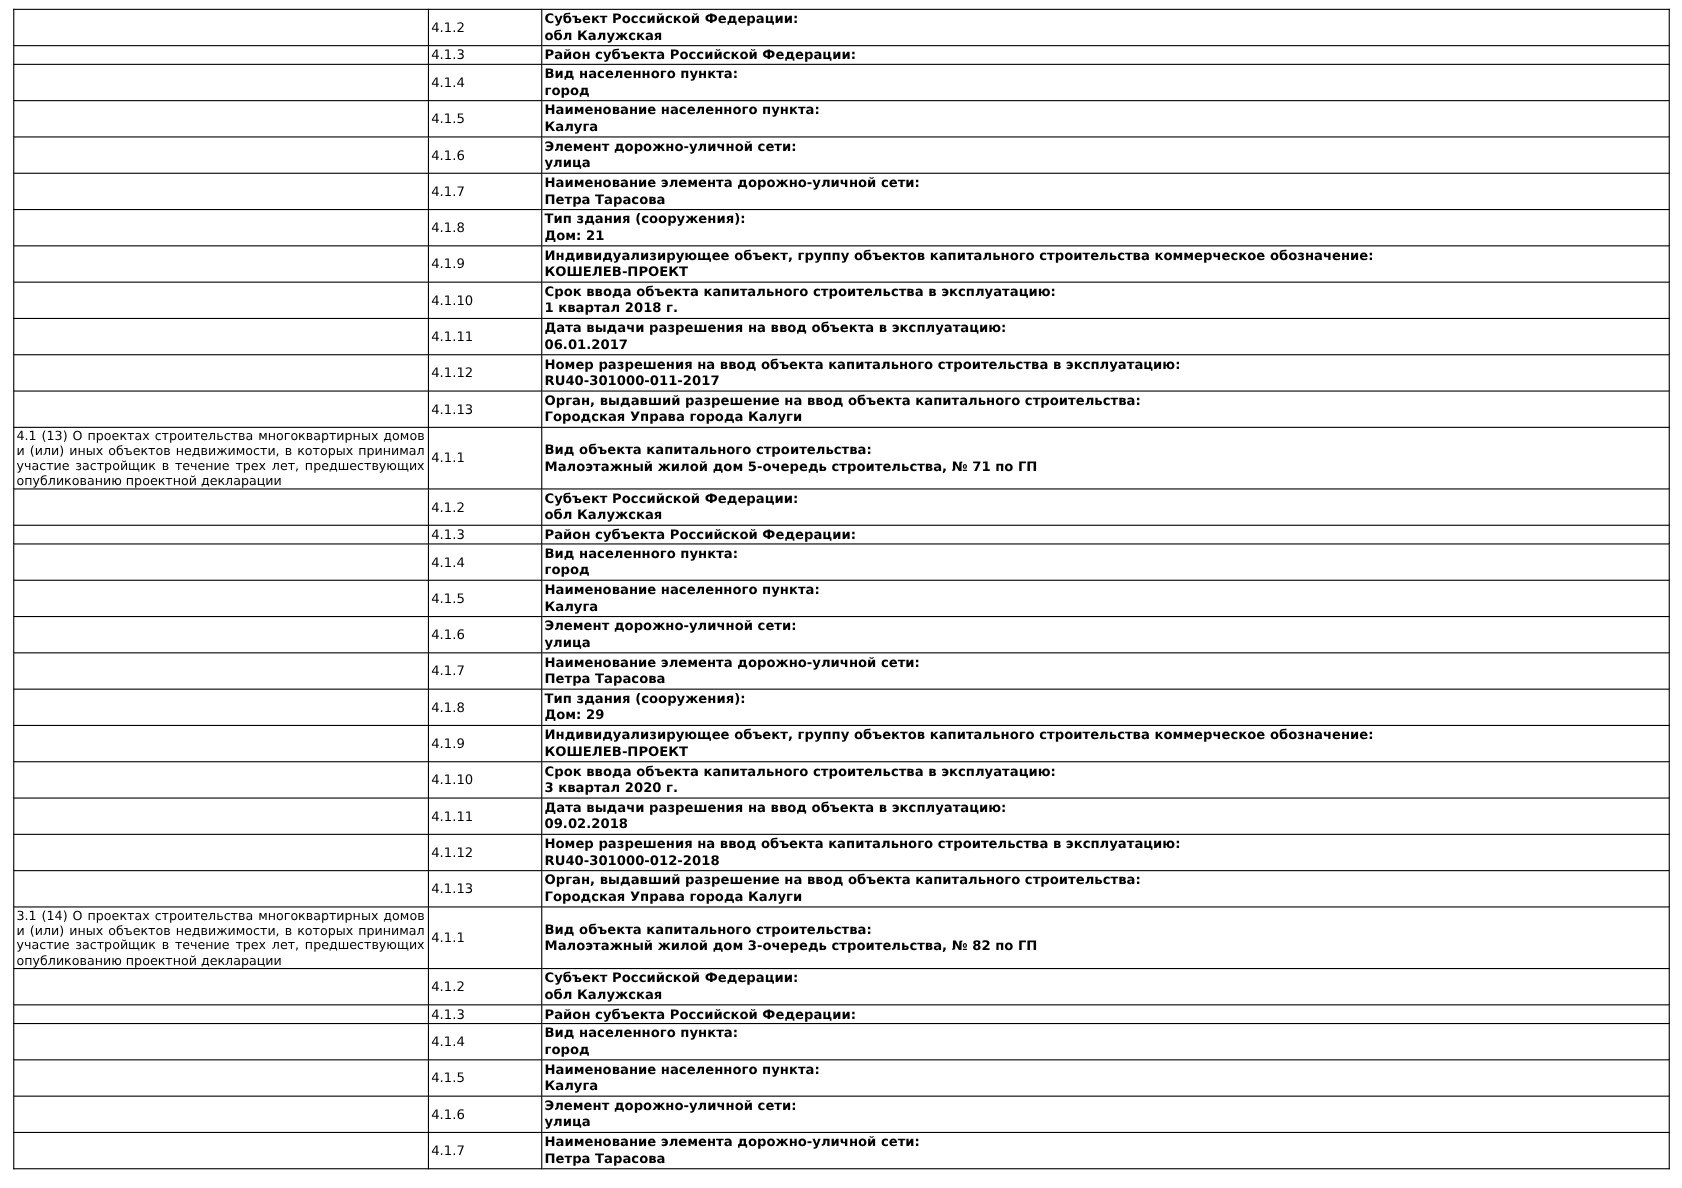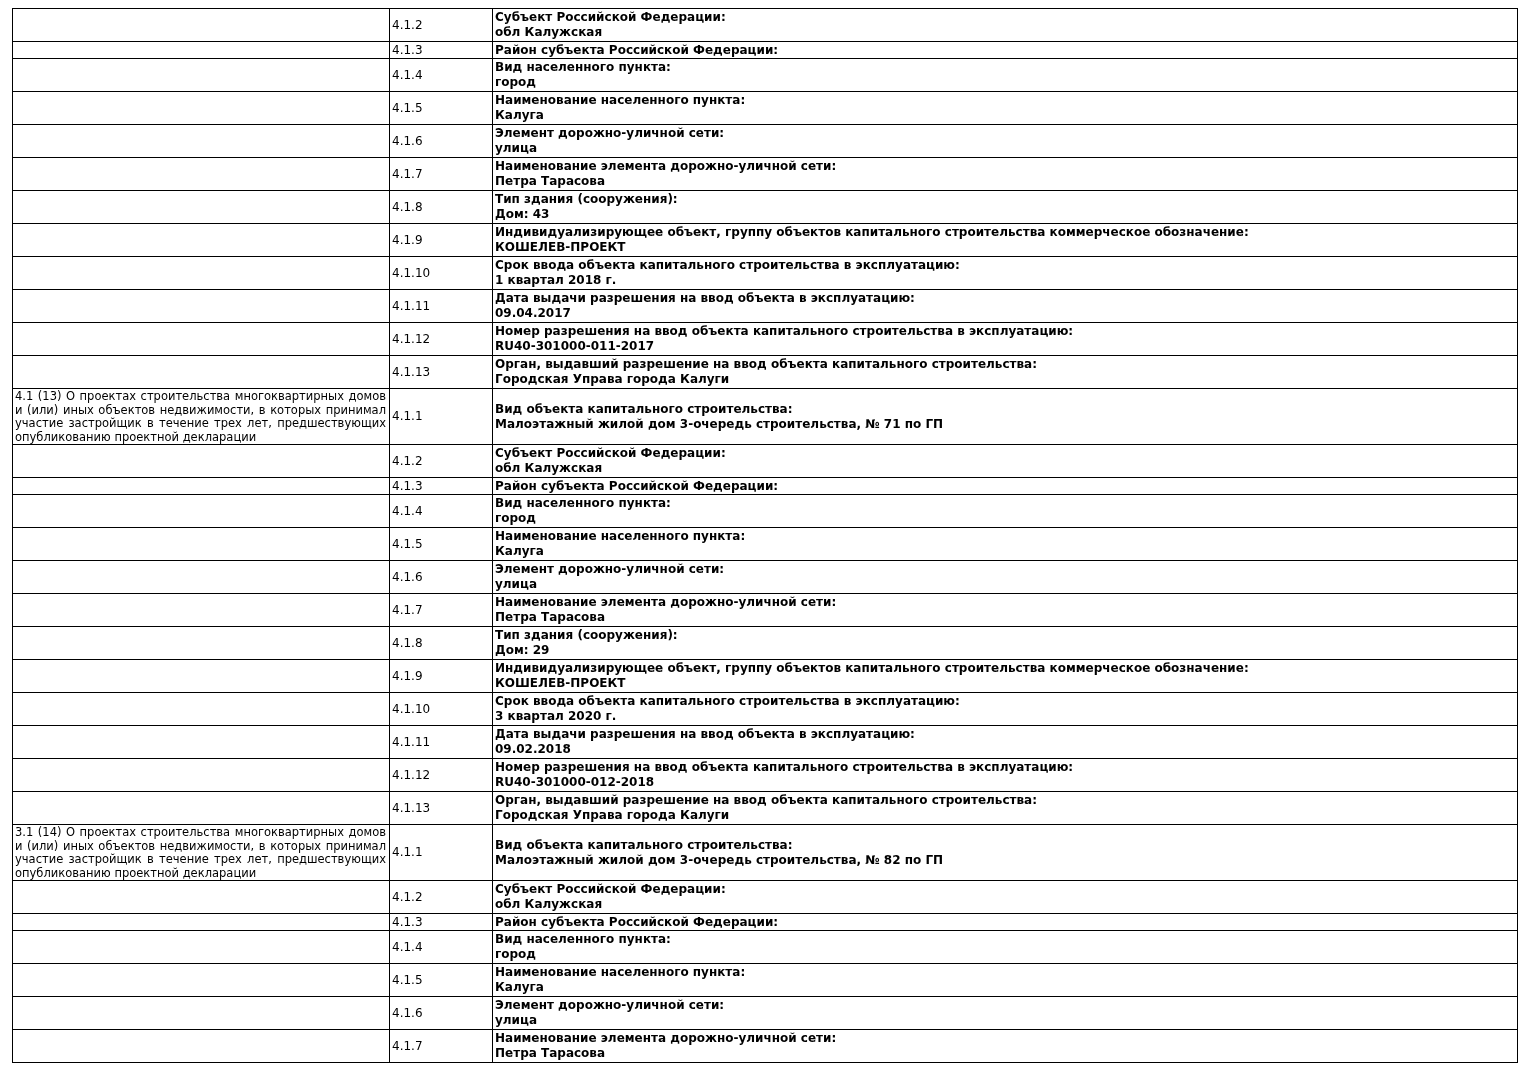--- a/index.html
+++ b/index.html
@@ -104,21 +104,21 @@
           <td class="c3">
             <div class="lbl">Наименование элемента дорожно-уличной сети:</div>
             <div class="valline"><span class="val">Петра Тарасова</span></div>
           </td>
         </tr>
         <tr class="r2">
           <td class="c1"></td>
           <td class="c2">4.1.8</td>
           <td class="c3">
             <div class="lbl">Тип здания (сооружения):</div>
-            <div class="valline"><span class="vpfx">Дом: </span><span class="val">43</span></div>
+            <div class="valline"><span class="vpfx">Дом: </span><span class="val">21</span></div>
           </td>
         </tr>
         <tr class="r2">
           <td class="c1"></td>
           <td class="c2">4.1.9</td>
           <td class="c3">
             <div class="lbl">Индивидуализирующее объект, группу объектов капитального строительства коммерческое обозначение:</div>
             <div class="valline"><span class="val">КОШЕЛЕВ-ПРОЕКТ</span></div>
           </td>
         </tr>
@@ -128,21 +128,21 @@
           <td class="c3">
             <div class="lbl">Срок ввода объекта капитального строительства в эксплуатацию:</div>
             <div class="valline"><span class="val">1 квартал 2018 г.</span></div>
           </td>
         </tr>
         <tr class="r2">
           <td class="c1"></td>
           <td class="c2">4.1.11</td>
           <td class="c3">
             <div class="lbl">Дата выдачи разрешения на ввод объекта в эксплуатацию:</div>
-            <div class="valline"><span class="val">09.04.2017</span></div>
+            <div class="valline"><span class="val">06.01.2017</span></div>
           </td>
         </tr>
         <tr class="r2">
           <td class="c1"></td>
           <td class="c2">4.1.12</td>
           <td class="c3">
             <div class="lbl">Номер разрешения на ввод объекта капитального строительства в эксплуатацию:</div>
             <div class="valline"><span class="val">RU40-301000-011-2017</span></div>
           </td>
         </tr>
@@ -152,21 +152,21 @@
           <td class="c3">
             <div class="lbl">Орган, выдавший разрешение на ввод объекта капитального строительства:</div>
             <div class="valline"><span class="val">Городская Управа города Калуги</span></div>
           </td>
         </tr>
         <tr class="sec">
           <td class="c1 desc">4.1 (13) О проектах строительства многоквартирных домов и (или) иных объектов недвижимости, в которых принимал участие застройщик в течение трех лет, предшествующих опубликованию проектной декларации</td>
           <td class="c2">4.1.1</td>
           <td class="c3">
             <div class="lbl">Вид объекта капитального строительства:</div>
-            <div class="valline"><span class="val">Малоэтажный жилой дом 3-очередь строительства, № 71 по ГП</span></div>
+            <div class="valline"><span class="val">Малоэтажный жилой дом 5-очередь строительства, № 71 по ГП</span></div>
           </td>
         </tr>
         <tr class="r2">
           <td class="c1"></td>
           <td class="c2">4.1.2</td>
           <td class="c3">
             <div class="lbl">Субъект Российской Федерации:</div>
             <div class="valline"><span class="val">обл Калужская</span></div>
           </td>
         </tr>

